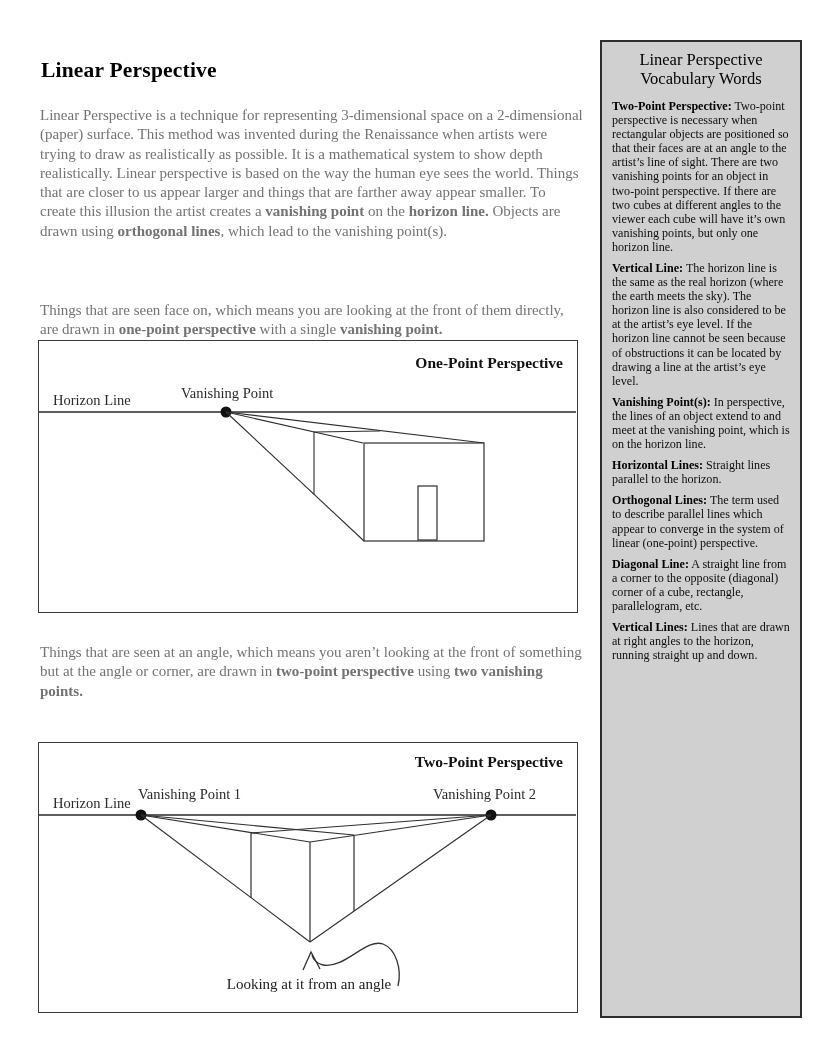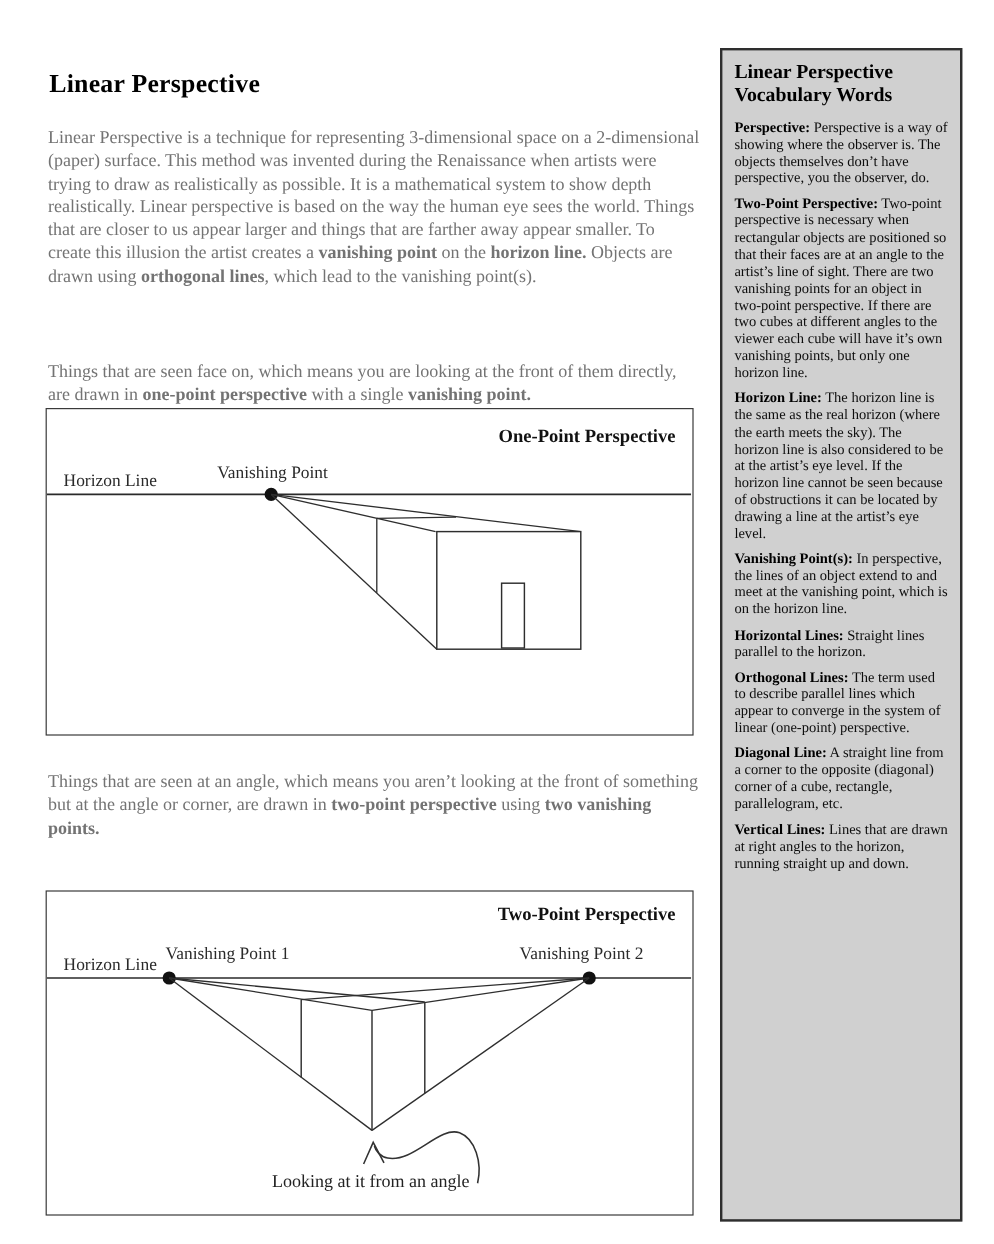--- a/index.html
+++ b/index.html
@@ -27,22 +27,22 @@
   .diagram svg { display:block; }
   .dlabel { font-family:"Liberation Serif", serif; font-size:14.5px; fill:#2a2a2a; }
   .dtitle { font-family:"Liberation Serif", serif; font-size:15.5px; font-weight:bold; fill:#111; }
   .dcap   { font-family:"Liberation Serif", serif; font-size:15px; fill:#222; }
   .sidebar {
     position:absolute; left:600px; top:40px; width:202px; height:978px;
     background:#d0d0d0; border:2px solid #2e2e2e; box-sizing:border-box;
     padding:6px 10px 8px 10px; overflow:hidden;
   }
   .sidebar-title {
-    font-size:16.5px; font-weight:bold; line-height:1.18;
-    margin:2px 0 10px 0; color:#000;
+    font-size:16.5px; font-weight:normal; line-height:1.18;
+    margin:2px 0 10px 0; color:#000;text-align:center;
   }
   .vocab-entry {
     font-size:12.1px; line-height:14.1px; margin:0 0 7px 0; color:#0d0d0d;
   }
   .vocab-entry b { color:#000; }
 </style>
 </head>
 <body>
 
 <div id="page">
@@ -101,26 +101,25 @@
         <polyline points="264 227 272 209 281 226"></polyline>
       </g>
       <text class="dcap" x="270" y="246" text-anchor="middle">Looking at it from an angle</text>
     </svg>
   </div>
 
   <aside class="sidebar">
     <div class="sidebar-title">Linear Perspective Vocabulary Words</div>
     <div>
 
-        <p class="vocab-entry"><b>Perspective:</b><span> Perspective is a way of showing where the observer is.  The objects themselves don’t have perspective, you the observer, do.</span></p>
 
 
         <p class="vocab-entry"><b>Two-Point Perspective:</b><span> Two-point perspective is necessary when rectangular objects are positioned so that their faces are at an angle to the artist’s line of sight.  There are two vanishing points for an object in two-point perspective.  If there are two cubes at different angles to the viewer each cube will have it’s own vanishing points, but only one horizon line.</span></p>
 
-        <p class="vocab-entry"><b>Horizon Line:</b><span> The horizon line is the same as the real horizon (where the earth meets the sky).  The horizon line is also considered to be at the artist’s eye level.  If the horizon line cannot be seen because of obstructions it can be located by drawing a line at the artist’s eye level.</span></p>
+        <p class="vocab-entry"><b>Vertical Line:</b><span> The horizon line is the same as the real horizon (where the earth meets the sky).  The horizon line is also considered to be at the artist’s eye level.  If the horizon line cannot be seen because of obstructions it can be located by drawing a line at the artist’s eye level.</span></p>
 
         <p class="vocab-entry"><b>Vanishing Point(s):</b><span> In perspective, the lines of an object extend to and meet at the vanishing point, which is on the horizon line.</span></p>
 
         <p class="vocab-entry"><b>Horizontal Lines:</b><span> Straight lines parallel to the horizon.</span></p>
 
         <p class="vocab-entry"><b>Orthogonal Lines:</b><span> The term used to describe parallel lines which appear to converge in the system of linear (one-point) perspective.</span></p>
 
         <p class="vocab-entry"><b>Diagonal Line:</b><span> A straight line from a corner to the opposite (diagonal) corner of a cube, rectangle, parallelogram, etc.</span></p>
 
         <p class="vocab-entry"><b>Vertical Lines:</b><span> Lines that are drawn at right angles to the horizon, running straight up and down.</span></p>

